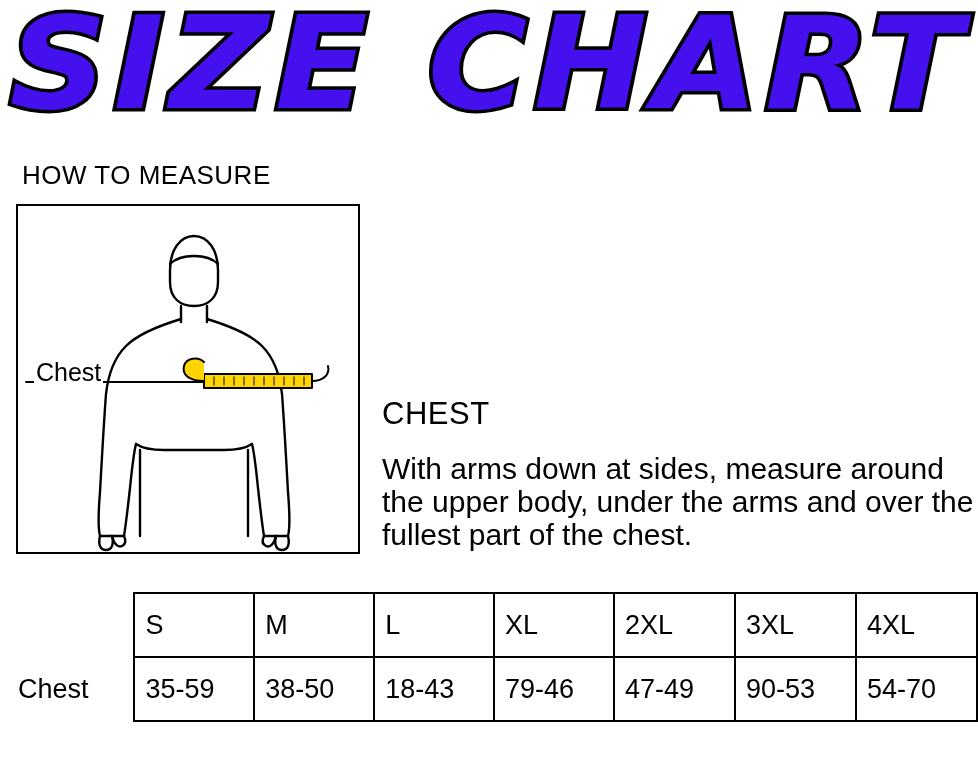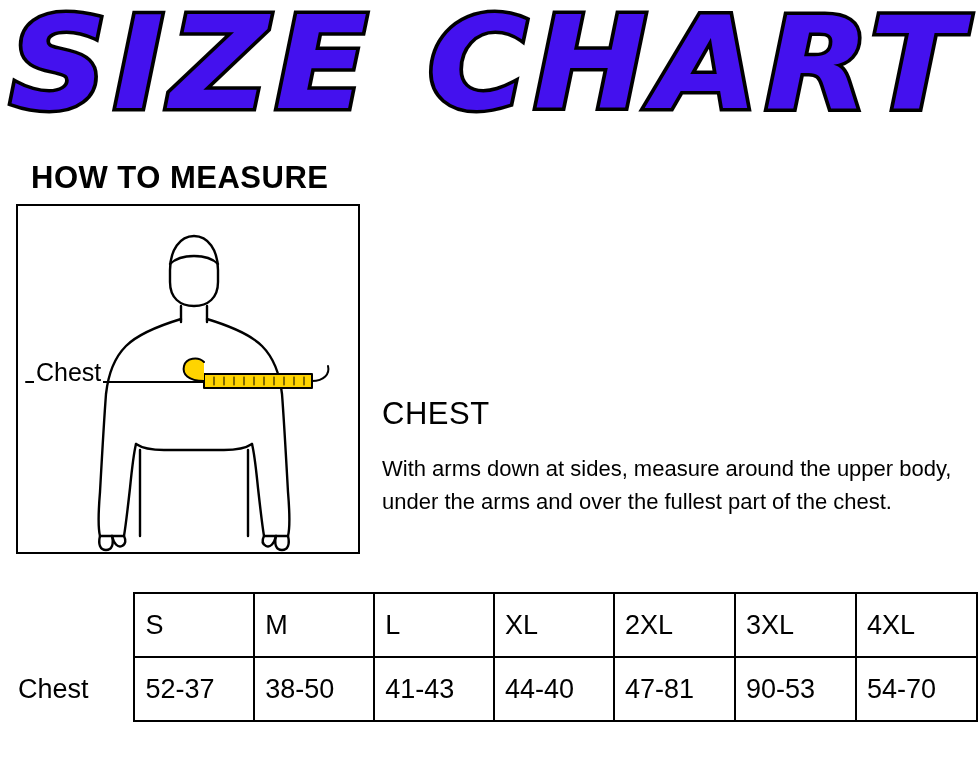--- a/index.html
+++ b/index.html
@@ -33,24 +33,24 @@
     -webkit-text-stroke: 7px #000000;
     paint-order: stroke fill;
     white-space: nowrap;
     transform: scaleX(1.06);
     transform-origin: 50% 50%;
   }
 
   
   .how-to {
     position: absolute;
-    left: 31px;
+    left: 22px;
     top: 160px;
-    font-size: 31px;
-    font-weight: bold;
+    font-size: 26px;
+    font-weight: normal;
     letter-spacing: 0.5px;
   }
 
   
   .figure-box {
     position: absolute;
     left: 16px;
     top: 204px;
     width: 344px;
     height: 350px;
@@ -79,21 +79,21 @@
     left: 382px;
     top: 396px;
     font-size: 31px;
     letter-spacing: 0.5px;
   }
   .chest-desc {
     position: absolute;
     left: 382px;
     top: 452px;
     width: 592px;
-    font-size: 22px;
+    font-size: 30px;
     line-height: 33px;
   }
 
   
   .size-table {
     position: absolute;
     left: 8px;
     top: 592px;
     border-collapse: collapse;
     table-layout: fixed;
@@ -178,22 +178,22 @@
       <td class="size-col">S</td>
       <td class="size-col">M</td>
       <td class="size-col">L</td>
       <td class="size-col">XL</td>
       <td class="size-col">2XL</td>
       <td class="size-col">3XL</td>
       <td class="size-col">4XL</td>
     </tr>
     <tr class="data-row">
       <td class="label-col">Chest</td>
-      <td class="size-col">52-37</td>
+      <td class="size-col">35-59</td>
       <td class="size-col">38-50</td>
-      <td class="size-col">41-43</td>
-      <td class="size-col">44-40</td>
-      <td class="size-col">47-81</td>
+      <td class="size-col">18-43</td>
+      <td class="size-col">79-46</td>
+      <td class="size-col">47-49</td>
       <td class="size-col">90-53</td>
       <td class="size-col">54-70</td>
     </tr>
   </tbody>
 </table>
 
 </body></html>

